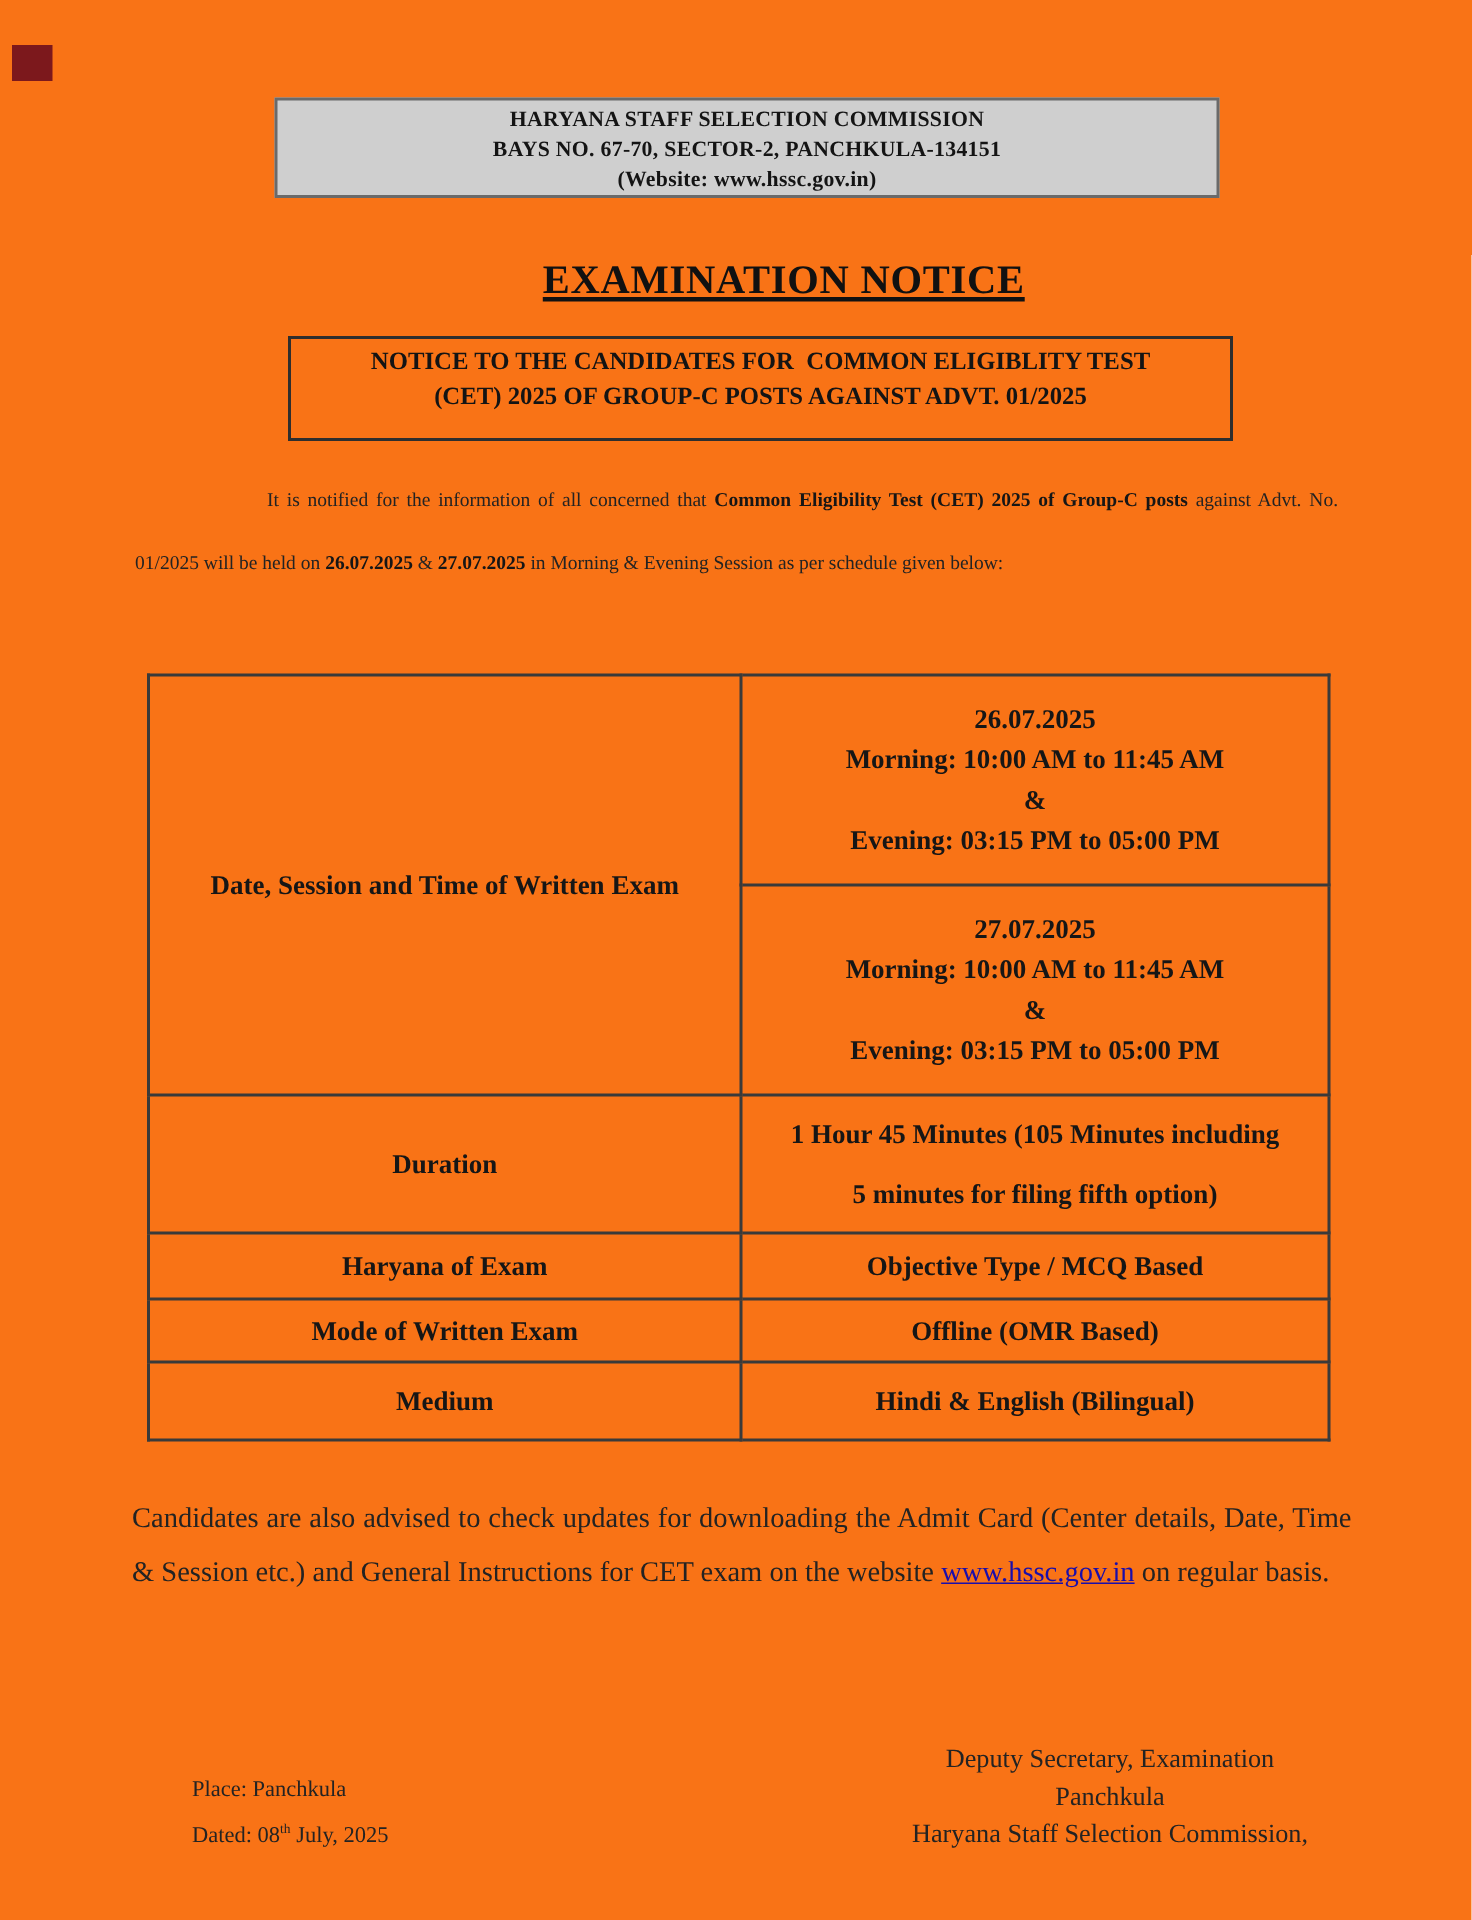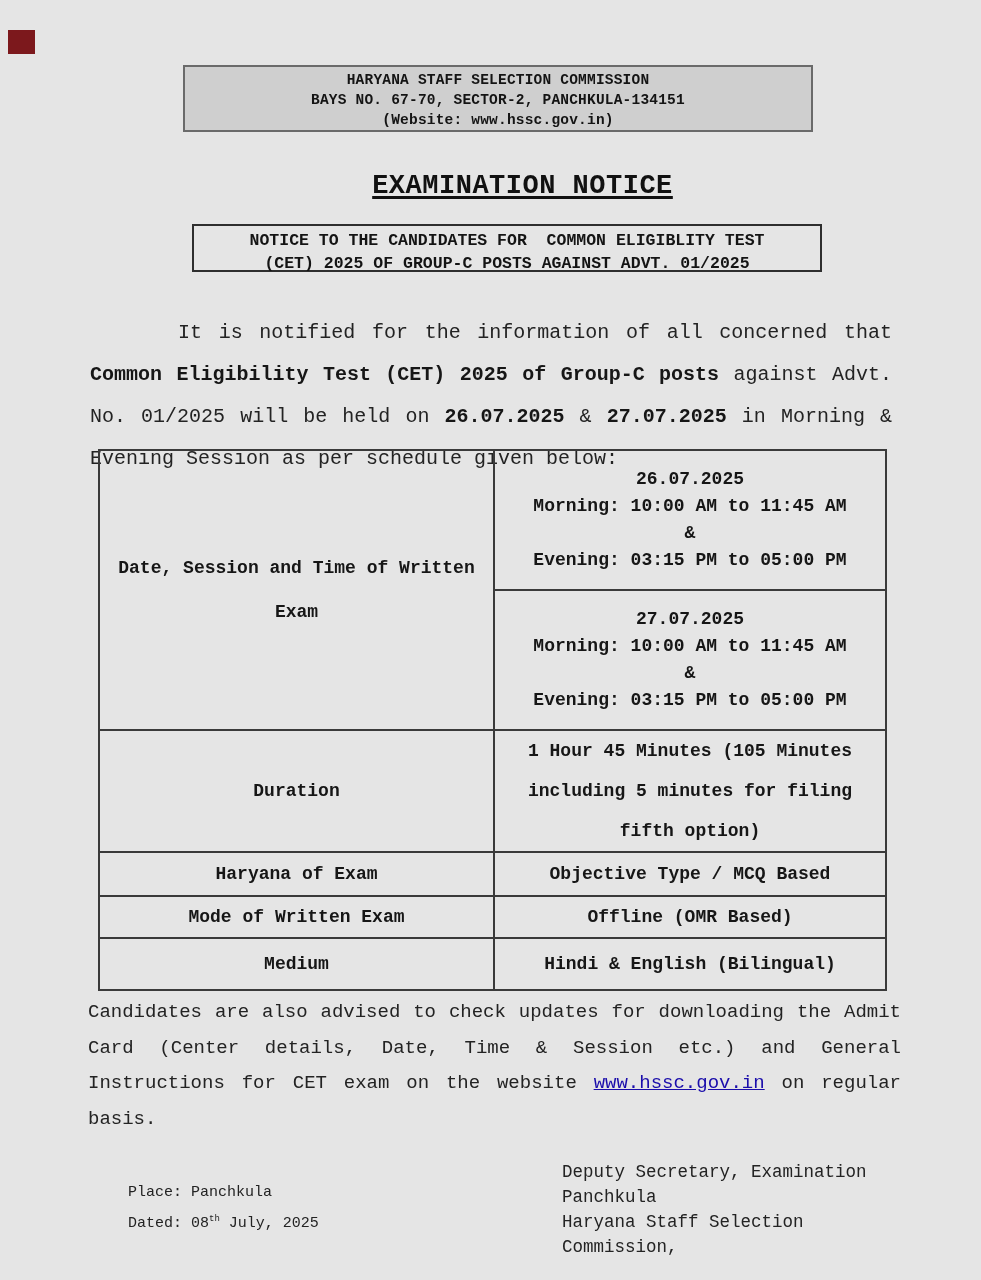--- a/index.html
+++ b/index.html
@@ -5,65 +5,65 @@
   :root{
     --accent:#7c181c;
     --hdr-bg:#cfcfcf;
     --hdr-border:#6a6a6a;
     --line:#3a3a3a;
     --link:#1a0dab;
     --ink:#1d1d1d;
   }
   html,body{margin:0;padding:0;background:#ffffff;}
   .page{
-    position:relative;width:981px;height:1280px;background:#e5e5e5;
-    font-family:Liberation Mono, monospace;color:var(--ink);overflow:hidden;
+    position:relative;width:981px;height:1280px;background:#f97316;
+    font-family:Liberation Serif, serif;color:var(--ink);overflow:hidden;
   }
   .corner-mark{position:absolute;left:8px;top:30px;width:27px;height:24px;background:var(--accent);}
   .header-box{
     position:absolute;left:183px;top:65px;width:630px;height:67px;box-sizing:border-box;
     background:var(--hdr-bg);border:2px solid var(--hdr-border);
     text-align:center;font-weight:bold;font-size:14.5px;line-height:20px;padding-top:3px;
     letter-spacing:0.2px;color:#141414;
   }
   .doc-title{
     position:absolute;left:0;top:171px;width:100%;text-align:center;
     font-weight:bold;font-size:27px;letter-spacing:0.5px;color:#111;margin-left:32px;
   }
   .doc-title span{text-decoration:underline;text-decoration-thickness:3px;text-underline-offset:3px;}
   .notice-box{
-    position:absolute;left:192px;top:224px;width:630px;height:48px;box-sizing:border-box;
+    position:absolute;left:192px;top:224px;width:630px;height:70px;box-sizing:border-box;
     border:2px solid #2e2e2e;text-align:center;font-weight:bold;font-size:16.5px;
     line-height:23px;padding-top:3px;color:#141414;
   }
   .notice-box .nline{white-space:pre-wrap;}
   .intro{
     position:absolute;left:90px;top:312px;width:802px;
-    font-size:20px;line-height:42px;text-align:justify;text-indent:88px;color:#232323;
+    font-size:13px;line-height:42px;text-align:justify;text-indent:88px;color:#232323;
   }
   .b{font-weight:bold;color:#161616;}
   .schedule-table{
     position:absolute;left:98px;top:449px;width:787px;
     border-collapse:collapse;table-layout:fixed;
     font-weight:bold;font-size:18px;color:#161616;
   }
   .schedule-table td{
     border:2px solid var(--line);text-align:center;vertical-align:middle;padding:0;
   }
   .date-block div{line-height:27px;}
   .label-cell{line-height:44px;padding:0 30px;}
   .duration-val{line-height:40px;padding:0 26px;}
   .footer-para{
     position:absolute;left:88px;top:995px;width:813px;
     font-size:19px;line-height:35.5px;text-align:justify;color:#232323;
   }
   .weblink{color:var(--link);text-decoration:underline;cursor:pointer;}
   .sig-left{position:absolute;left:128px;top:1180px;font-size:15px;line-height:26px;color:#232323;}
   .sig-right{
-    position:absolute;left:562px;top:1160px;width:356px;
+    position:absolute;left:562px;top:1160px;width:356px;text-align:center;
     font-size:17.5px;line-height:25px;color:#232323;
   }
   .sup{vertical-align:super;font-size:0.6em;}
 </style>
 </head>
 <body>
 
 <div class="page">
 
   <div class="corner-mark"></div>

